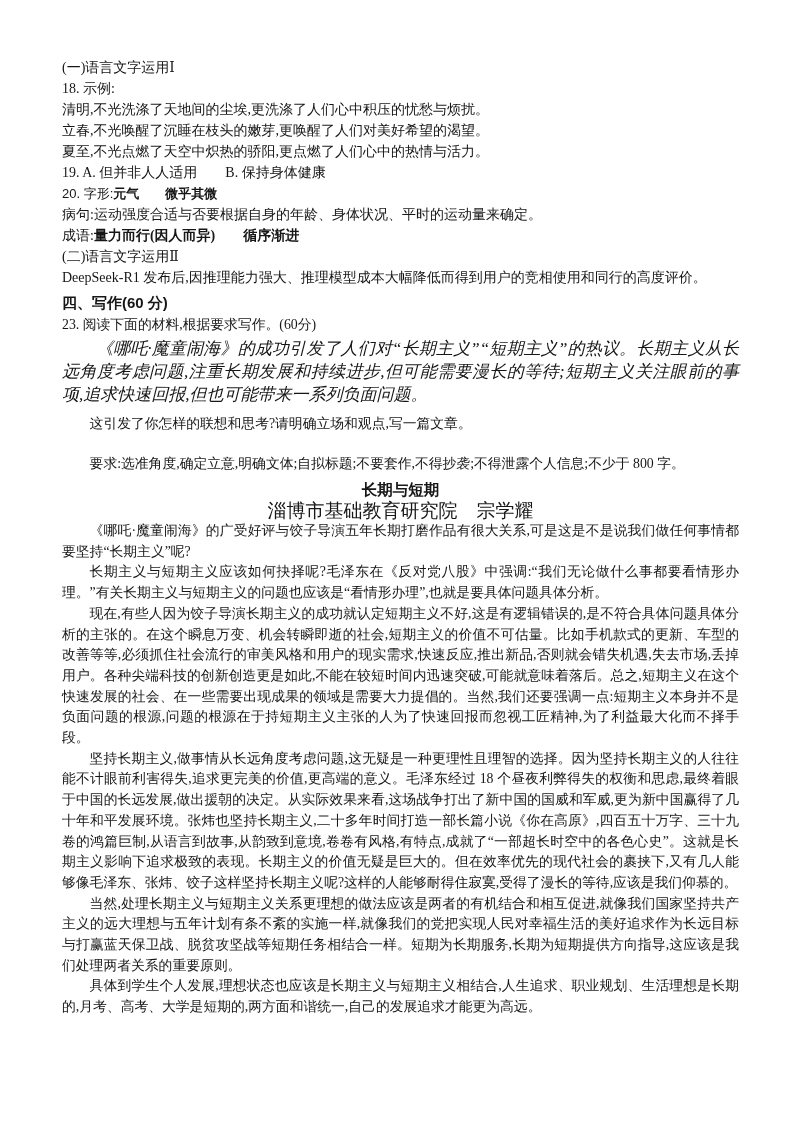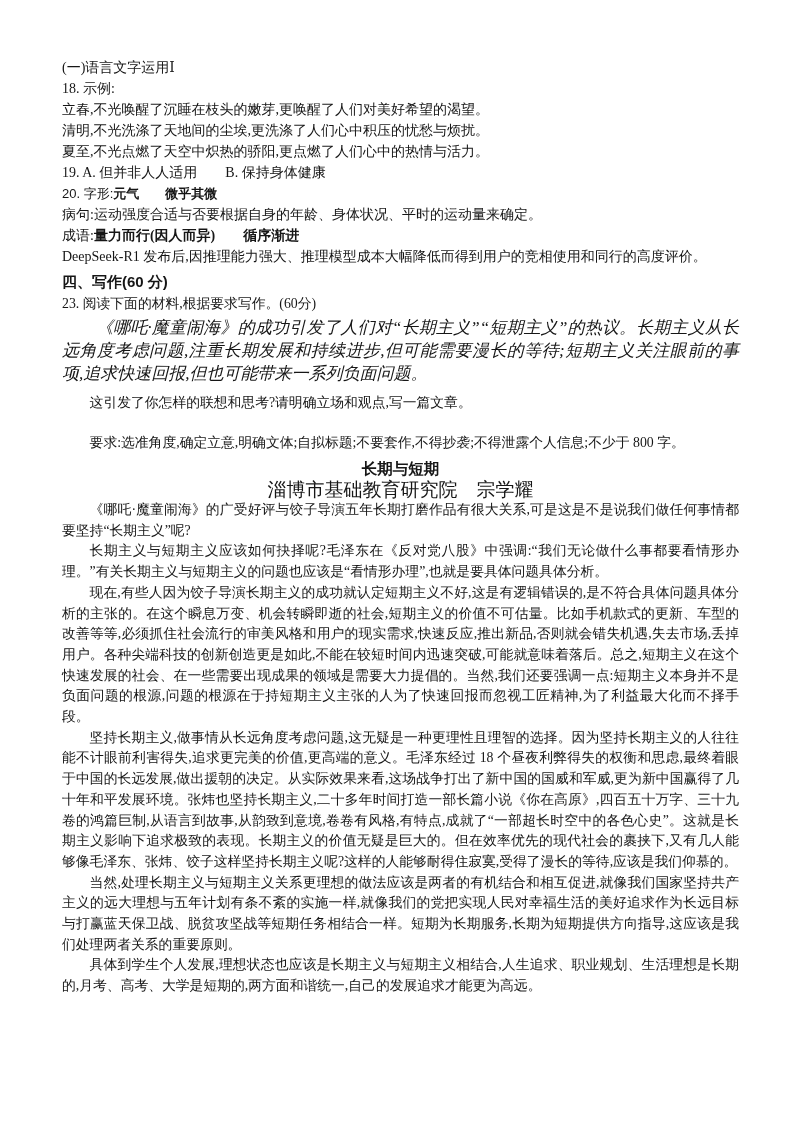--- a/index.html
+++ b/index.html
@@ -70,27 +70,28 @@
   }
 </style>
 </head>
 <body>
 
 <div class="page">
 
   <div>
     <div class="ans-line">(一)语言文字运用Ⅰ</div>
     <div class="ans-line">18. 示例:</div>
+    <div class="ans-line">清明,不光洗涤了天地间的尘埃,更洗涤了人们心中积压的忧愁与烦扰。</div>
     <div class="ans-line">立春,不光唤醒了沉睡在枝头的嫩芽,更唤醒了人们对美好希望的渴望。</div>
-    <div class="ans-line">清明,不光洗涤了天地间的尘埃,更洗涤了人们心中积压的忧愁与烦扰。</div>
     <div class="ans-line">夏至,不光点燃了天空中炽热的骄阳,更点燃了人们心中的热情与活力。</div>
     <div class="ans-line">19. A. 但并非人人适用　　B. 保持身体健康</div>
     <div class="ans-line q20-line"><span>20. 字形:</span><span class="ans-answer-bold">元气　　微乎其微</span></div>
     <div class="ans-line"><span>病句:</span><span>运动强度合适与否要根据自身的年龄、身体状况、平时的运动量来确定。</span></div>
     <div class="ans-line"><span>成语:</span><span class="ans-answer-bold">量力而行(因人而异)　　循序渐进</span></div>
+    <div class="ans-line">(二)语言文字运用Ⅱ</div>
     <div class="ans-line">DeepSeek-R1 发布后,因推理能力强大、推理模型成本大幅降低而得到用户的竞相使用和同行的高度评价。</div>
   </div>
 
   <div>
     <div class="sec4-heading">四、写作(60 分)</div>
     <div class="w-line">23. 阅读下面的材料,根据要求写作。(60分)</div>
     <div class="material-para">《哪吒·魔童闹海》的成功引发了人们对“长期主义”“短期主义”的热议。长期主义从长远角度考虑问题,注重长期发展和持续进步,但可能需要漫长的等待;短期主义关注眼前的事项,追求快速回报,但也可能带来一系列负面问题。</div>
     <div class="w-line w-indent prompt-line">这引发了你怎样的联想和思考?请明确立场和观点,写一篇文章。</div>
     <div class="w-line w-indent">要求:选准角度,确定立意,明确文体;自拟标题;不要套作,不得抄袭;不得泄露个人信息;不少于 800 字。</div>
   </div>

